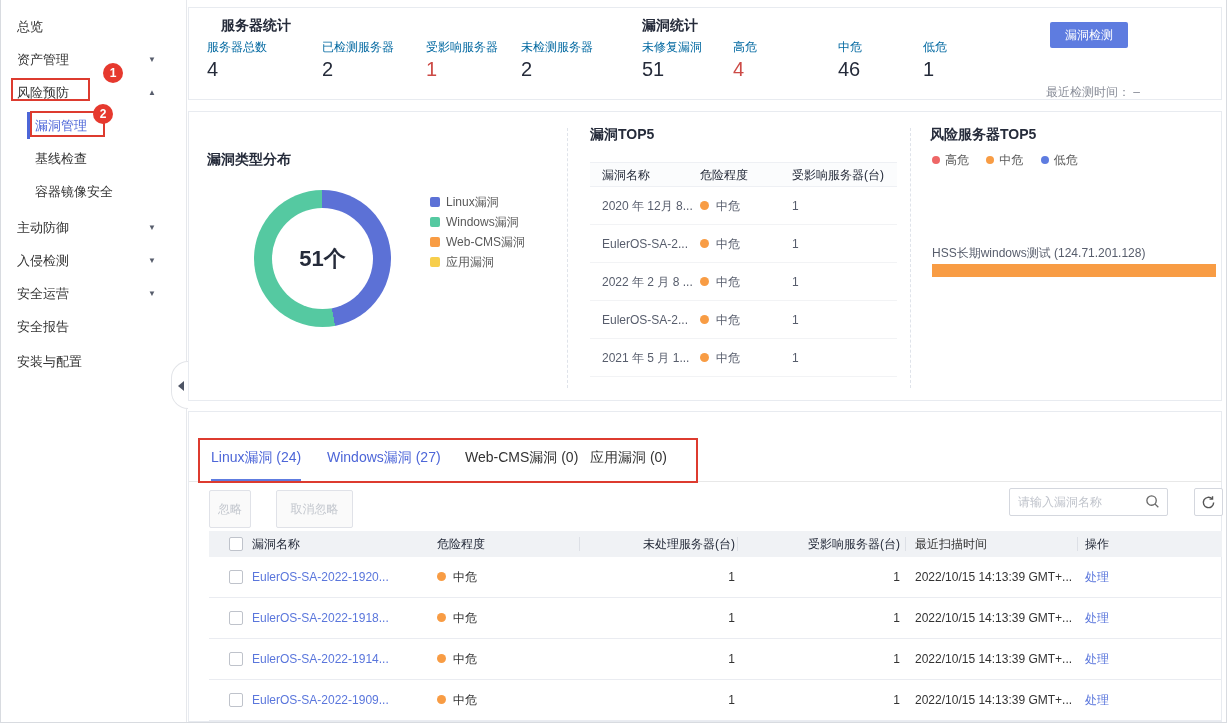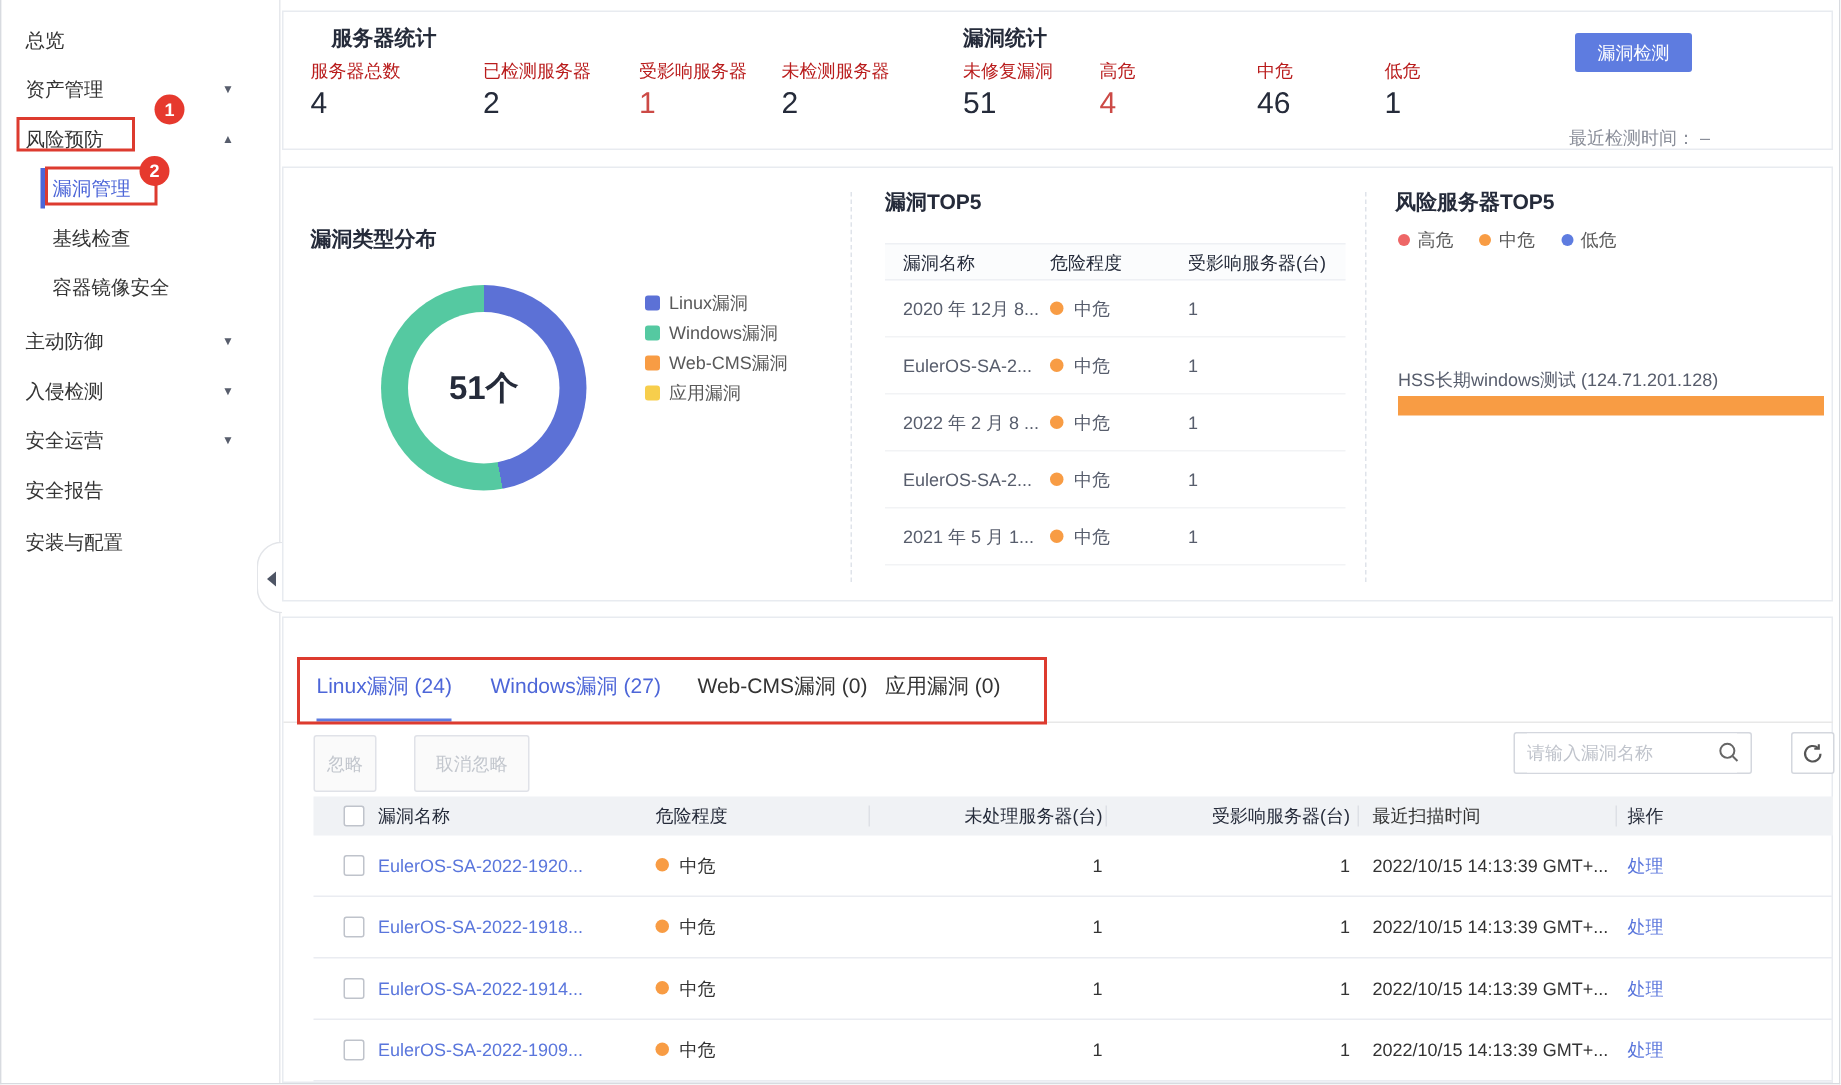--- a/index.html
+++ b/index.html
@@ -25,21 +25,21 @@
   
   .card { position:absolute; left:187px; width:1034px; background:#fff; border:1px solid #e8ebf0; }
   .card-stats  { top:7px;   height:93px; }
   .card-charts { top:111px; height:290px; }
   .card-table  { top:411px; height:311px; }
 
   .sec-title { position:absolute; font-size:14px; font-weight:bold; color:#252b3a; }
 
   
   .stat { position:absolute; top:31px; }
-  .stat .s-lbl { font-size:12px; color:#b91c1c; }
+  .stat .s-lbl { font-size:12px; color:#0369a1; }
   .stat .s-val { font-size:20px; color:#252b3a; margin-top:2px; }
   .stat .s-val.red { color:#cc4a46; }
   .btn-primary { position:absolute; left:861px; top:14px; width:78px; height:26px; background:#5e7ce0; color:#fff; border:none; border-radius:2px; font-size:12px; cursor:pointer; font-family:inherit; }
   .last-check { position:absolute; left:857px; top:48px; font-size:12px; color:#8a8e99;margin-top:28px; }
 
   
   .dash-divider { position:absolute; top:16px; height:260px; border-left:1px dashed #dfe3ea; }
   .donut { position:absolute; left:65px; top:78px; width:137px; height:137px; border-radius:50%; }
   .donut-hole { position:absolute; left:18px; top:18px; width:101px; height:101px; border-radius:50%; background:#fff; display:flex; align-items:center; justify-content:center; font-size:22px; font-weight:bold; color:#252b3a; }
   .legend-v { position:absolute; left:241px; top:80px; }

